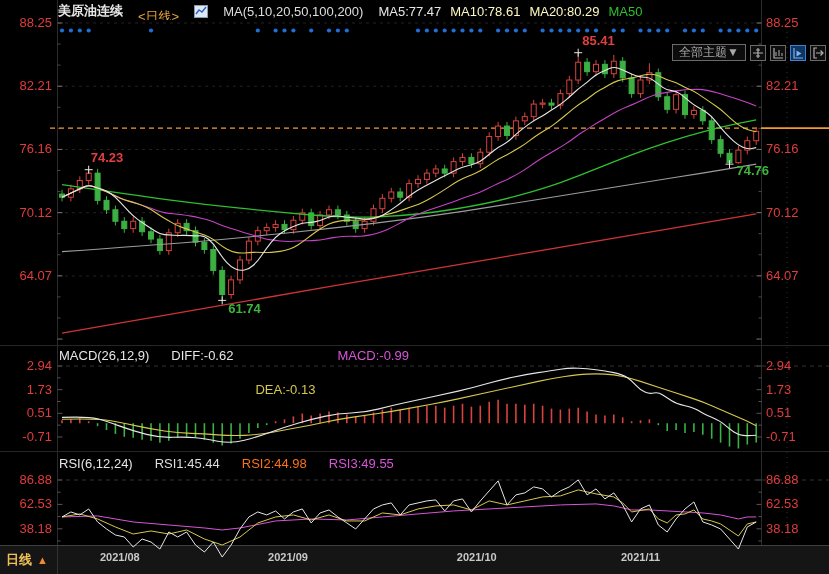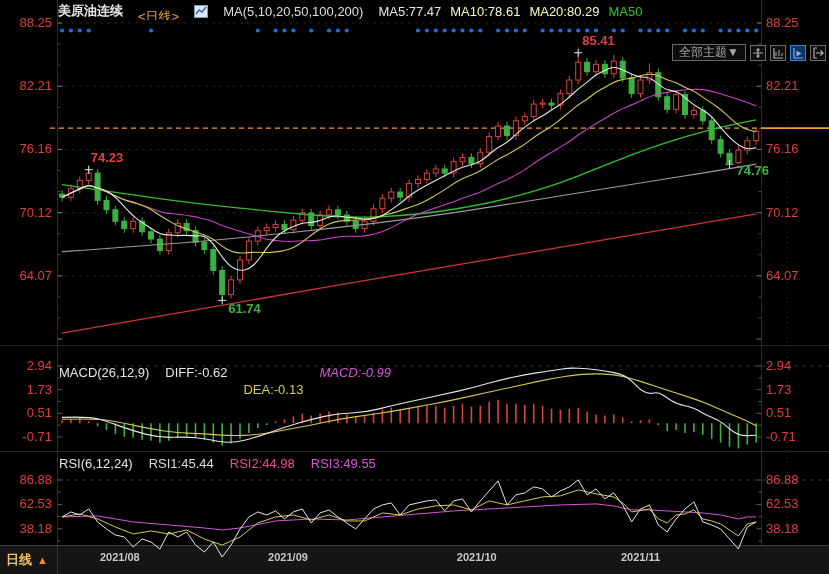--- a/index.html
+++ b/index.html
@@ -18,21 +18,21 @@
   .mini-icon{display:inline-block;width:14px;height:13px;}
   #controls{right:3px;top:2px;display:flex;align-items:center;gap:4px;margin-top:42px;}
   #theme-btn{border:1px solid #6a6a6a;color:#a8a8a8;font-size:12px;height:15px;line-height:15px;
              padding:0 6px;background:#0c0c0c;cursor:default;}
   .tool-btn{width:16px;height:16px;border:1px solid #6a6a6a;background:#0e0e0e;display:flex;
             align-items:center;justify-content:center;box-sizing:border-box;}
   .tool-btn.active{border-color:#3a82d8;background:#0f3560;}
   .axis-label{position:absolute;color:#e03c3c;font-size:13px;line-height:15px;}
   .axis-left{left:0;width:52px;text-align:right;}
   .axis-right{left:766px;text-align:left;}
-  .panel-head{position:absolute;display:flex;gap:16px;font-size:13px;align-items:center;}
+  .panel-head{position:absolute;display:flex;gap:22px;font-size:13px;}
   #tab-daily{left:6px;top:551px;font-size:13px;font-weight:bold;color:#f0c05a;display:flex;gap:5px;align-items:center;}
   #tab-daily .arr{color:#ef8b2e;font-size:11px;}
   .date-label{position:absolute;top:551px;color:#c8c8c8;font-size:11px;font-weight:bold;transform:translateX(-50%);}
 </style>
 </head>
 <body>
 
 <div id="stage">
 
   <div id="bottombar"></div>
@@ -464,27 +464,27 @@
           <path d="M5 1H2v10h3" stroke="#b0b0b0" fill="none" stroke-width="1.2"></path>
       <path d="M4 6h7M8.5 3.5L11 6l-2.5 2.5" stroke="#b0b0b0" fill="none" stroke-width="1.2"></path>
         </svg>
     </div>
   </div>
 
   <div class="panel-head" id="macd-head" style="left:59px;top:348px;">
     <span style="color:#e6e6e6;">MACD(26,12,9)</span>
     <span style="color:#e6e6e6;">DIFF:-0.62</span>
     <span style="color:#d6c84e;margin-top:34px;">DEA:-0.13</span>
-    <span style="color:#d855d8;font-style:italic;">MACD:-0.99</span>
+    <span style="color:#d855d8;">MACD:-0.99</span>
   </div>
 
   <div class="panel-head" id="rsi-head" style="left:59px;top:456px;">
     <span style="color:#e6e6e6;">RSI(6,12,24)</span>
     <span style="color:#dcdcdc;">RSI1:45.44</span>
-    <span style="color:#ec4899;">RSI2:44.98</span>
+    <span style="color:#f97316;">RSI2:44.98</span>
     <span style="color:#d855d8;">RSI3:49.55</span>
   </div>
 
   <div id="tab-daily" class="txt">
     <span>日线</span>
     <span class="arr">▲</span>
   </div>
 
   <div id="labels-layer">
       <div class="axis-label axis-left" style="top: 15px;">88.25</div>

